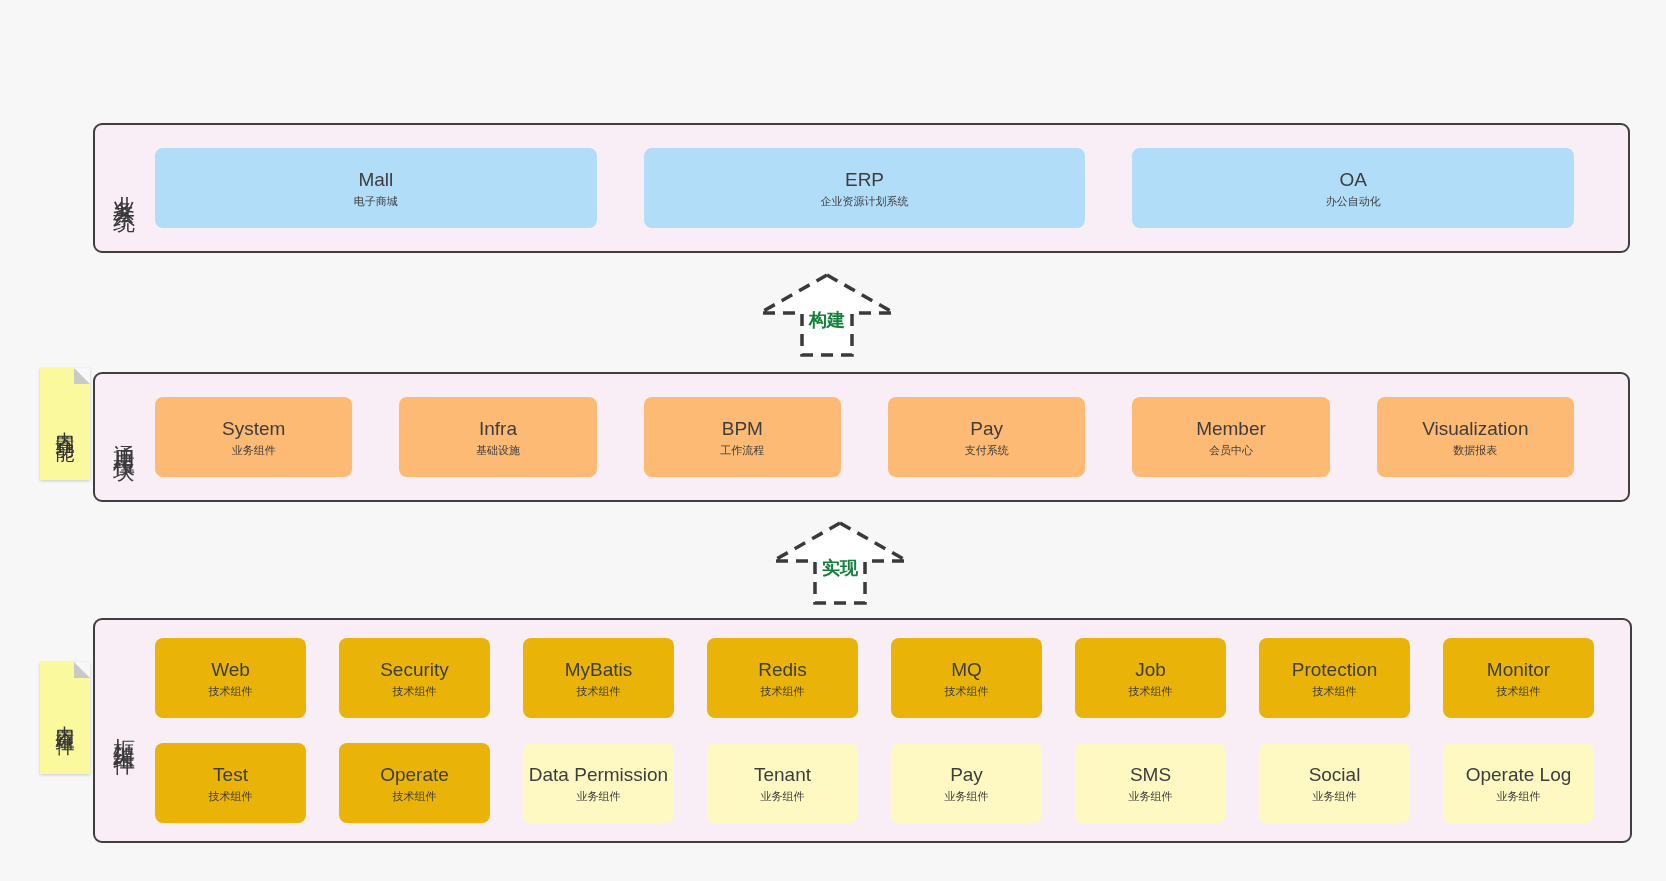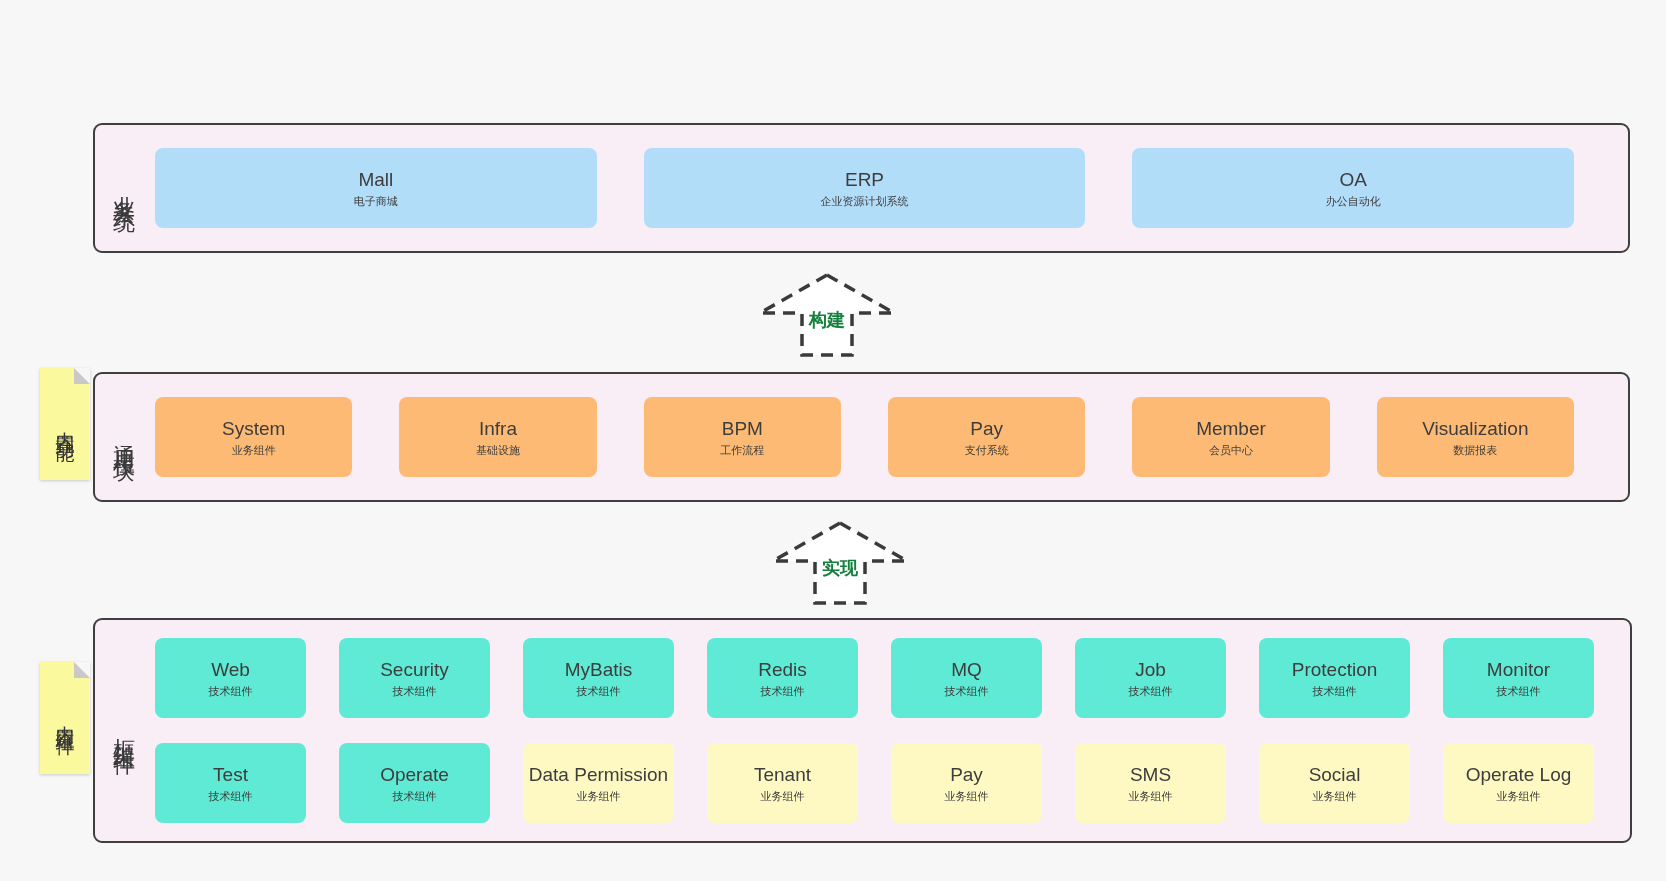--- a/index.html
+++ b/index.html
@@ -28,21 +28,21 @@
   }
   .box{
     height:80px;border-radius:8px;display:flex;flex-direction:column;
     align-items:center;justify-content:center;text-align:center;line-height:1.25;
   }
   .box .t{font-size:19px;}
   .box .s{font-size:11px;margin-top:3px;}
   .blue  {background:#b2ddf9;}
   .red   {background:#fdba74;}
   .pink  {background:#fdba74;}
-  .gdark {background:#5eead4;}
+  .gdark {background:#eab308;}
   .glight{background:#fef9c3;}
   
   .arrow{position:absolute;width:140px;height:86px;}
   #arrow-build{left:757px;top:272px;}
   #arrow-impl {left:770px;top:520px;}
   .arrow svg{position:absolute;left:0;top:0;}
   .arrow-label{
     position:absolute;left:50%;top:36px;transform:translateX(-50%);
     background:#ffffff;font-size:18px;color:#15803d;padding:0 3px;white-space:nowrap;font-weight:bold;
   }

